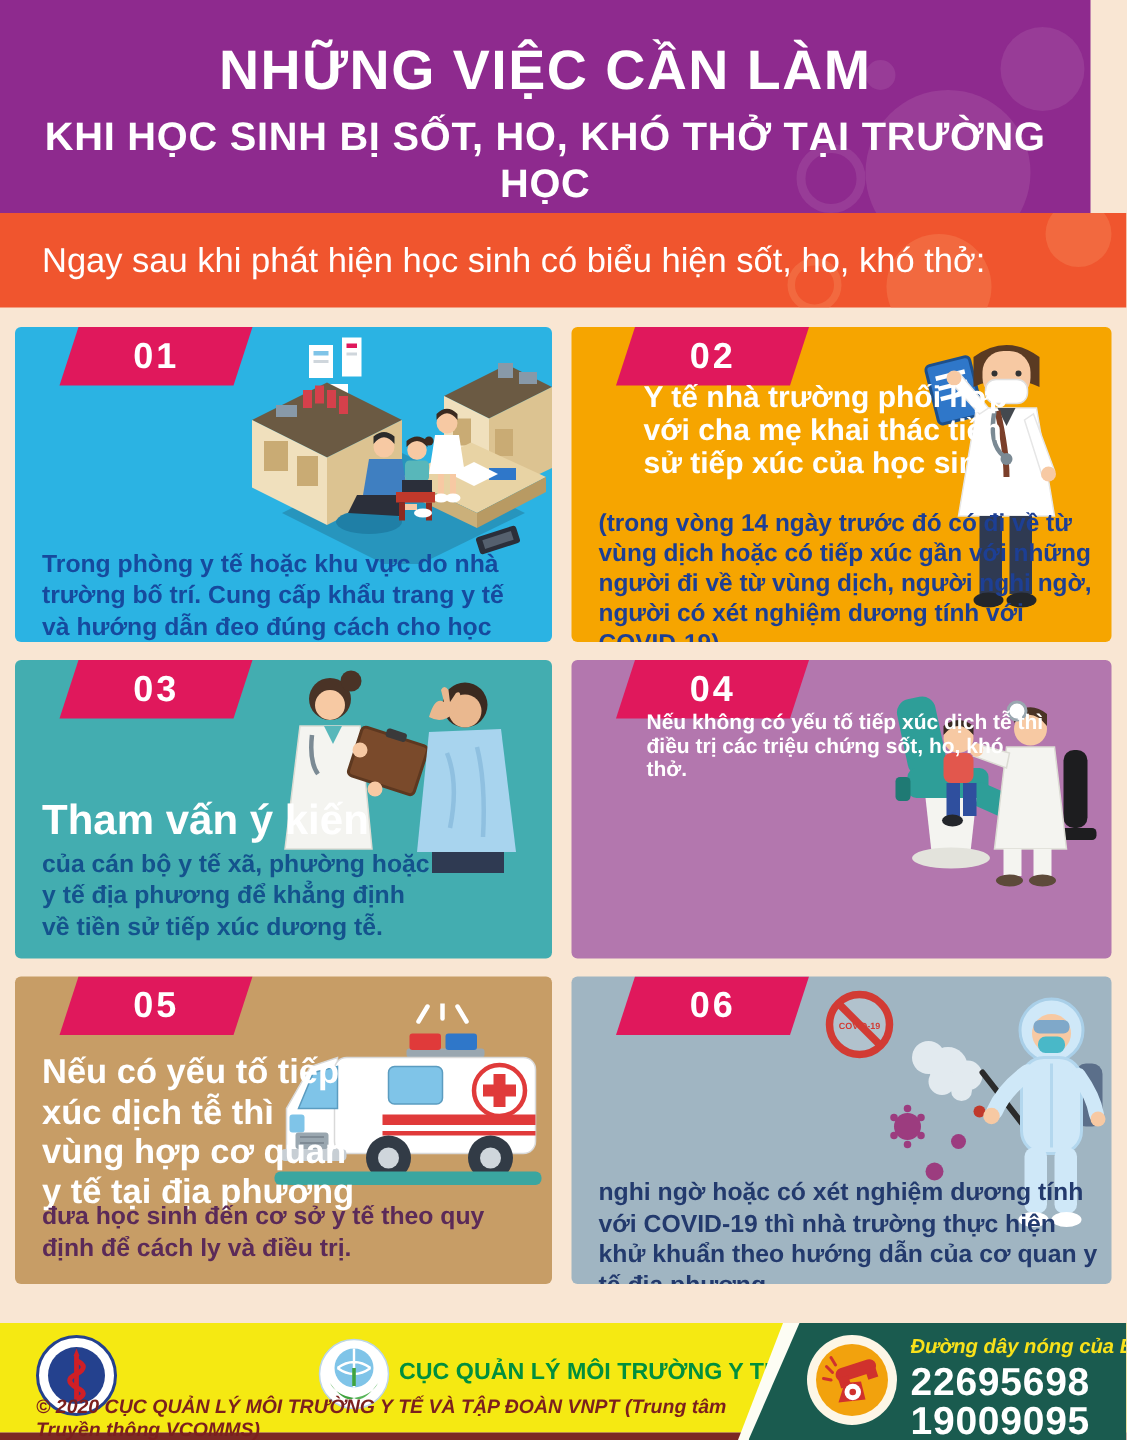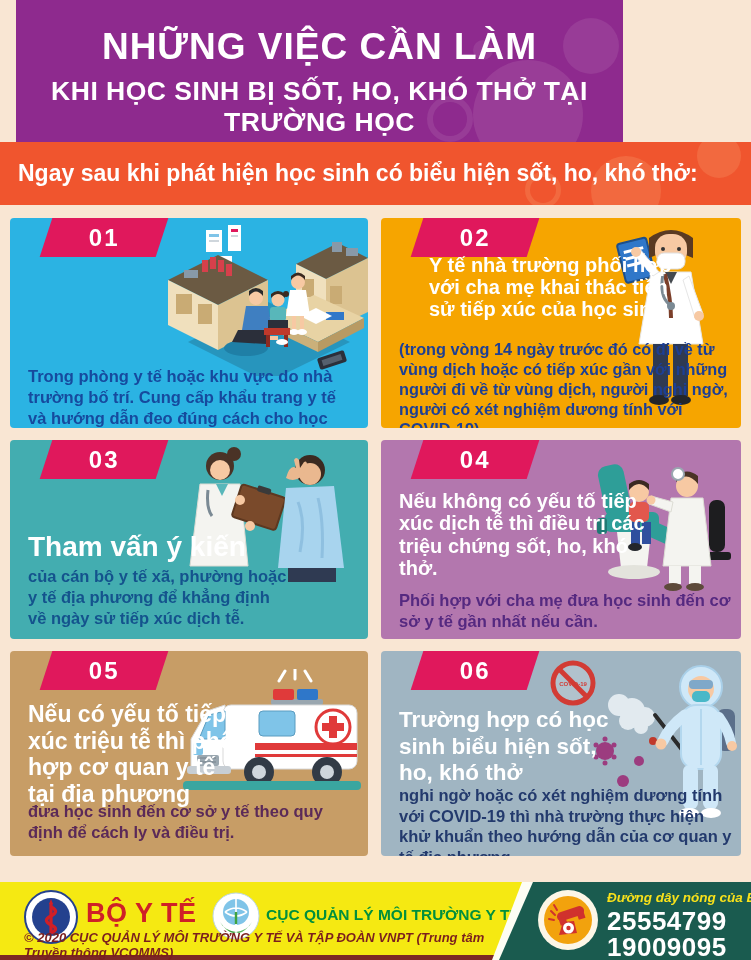--- a/index.html
+++ b/index.html
@@ -2,52 +2,52 @@
 <html><head>
 <meta charset="utf-8">
 <style>
   html,body{margin:0;padding:0;}
   body{
     width:751px;height:960px;position:relative;overflow:hidden;
     font-family:"Liberation Sans", sans-serif;
     background:#f9e6d3;
   }
   
-  .hdr{position:absolute;left:16px;top:0;width:607px;height:142px;background:#8e2a8e;overflow:hidden;}
+  .hdr{position:absolute;left:0;top:0;width:727px;height:142px;background:#8e2a8e;overflow:hidden;}
   .hdr .title{position:relative;z-index:2;text-align:center;color:#fff;font-weight:800;font-size:37px;letter-spacing:1px;margin:26px 0 0;}
   .hdr .subtitle{position:relative;z-index:2;text-align:center;color:#fff;font-weight:800;font-size:26.5px;letter-spacing:.5px;margin:8px 4px 0;}
   .germ{position:absolute;border-radius:50%;}
   .hdr .g1{width:110px;height:110px;background:#a24d9f;opacity:.55;right:40px;top:60px;}
   .hdr .g2{width:56px;height:56px;background:#a24d9f;opacity:.5;right:4px;top:18px;}
   .hdr .g3{width:34px;height:34px;border:6px solid #a24d9f;opacity:.5;right:150px;top:96px;}
   .hdr .g4{width:20px;height:20px;background:#a24d9f;opacity:.5;right:130px;top:40px;}
   
   .band{position:absolute;left:0;top:142px;width:751px;height:63px;background:#f0552e;overflow:hidden;display:flex;align-items:center;}
-  .band .lead{position:relative;z-index:2;color:#fff;font-weight:700;font-size:23px;padding-left:18px;}
+  .band .lead{position:relative;z-index:2;color:#fff;font-weight:400;font-size:23px;padding-left:28px;}
   .band .g1{width:70px;height:70px;background:#f4764b;opacity:.6;right:90px;top:14px;}
   .band .g2{width:44px;height:44px;background:#f4764b;opacity:.6;right:10px;top:-8px;}
   .band .g3{width:26px;height:26px;border:5px solid #f4764b;opacity:.6;right:190px;top:30px;}
   
   .cards{position:absolute;left:10px;top:218px;width:731px;
     display:grid;grid-template-columns:358px 360px;grid-template-rows:210px 199px 205px;
     column-gap:13px;row-gap:12px;}
   .card{position:relative;border-radius:4px;overflow:hidden;}
   .badge{position:absolute;top:0;left:36px;width:116px;height:39px;background:#e0185c;
     transform:skewX(-18deg);display:flex;align-items:center;justify-content:center;}
   .badge span{transform:skewX(18deg);color:#fff;font-weight:800;font-size:24px;letter-spacing:2px;}
   .illus{position:absolute;}
   .card-head{position:absolute;margin:0;left:18px;color:#fff;font-weight:800;z-index:2;}
   .card-body{position:absolute;margin:0;left:18px;font-weight:600;z-index:2;}
   .c1 .card-head{top:72px;font-size:25px;line-height:1.3;max-width:205px;}
   .c1 .card-body{top:148px;right:10px;font-size:16.5px;line-height:1.27;color:#164a9e;}
   .c2 .card-head{top:36px;font-size:20px;line-height:1.1;max-width:250px;margin-left:30px;}
   .c2 .card-body{top:122px;right:8px;font-size:16.3px;line-height:1.22;color:#1d3f94;}
   .c3 .card-head{top:90px;font-size:28px;line-height:1.2;max-width:220px;text-align:center;}
   .c3 .card-body{top:126px;right:80px;font-size:16.5px;line-height:1.27;color:#14538d;}
-  .c4 .card-head{top:50px;font-size:20px;line-height:1.12;max-width:265px;}
+  .c4 .card-head{top:34px;font-size:14px;line-height:1.12;max-width:265px;margin-left:32px;}
   .c4 .card-body{top:150px;right:10px;font-size:16.5px;line-height:1.25;color:#552980;}
   .c5 .card-head{top:50px;font-size:23px;line-height:1.16;max-width:215px;}
   .c5 .card-body{top:150px;right:8px;font-size:16.5px;line-height:1.27;color:#5b2a58;}
   .c6 .card-head{top:56px;font-size:22.5px;line-height:1.18;max-width:235px;}
   .c6 .card-body{top:134px;right:8px;font-size:16.5px;line-height:1.25;color:#233a6d;}
   
   .ftr{position:absolute;left:0;top:882px;width:751px;height:78px;}
   .ftr .yellow{position:absolute;left:0;top:0;width:751px;height:73px;background:#f5e912;}
   .ftr .strip{position:absolute;left:0;top:73px;width:751px;height:5px;background:#7c2824;}
   .byt-logo{position:absolute;left:24px;top:8px;}
@@ -212,21 +212,21 @@
         <path d="M128 36 q4 -14 10 -10 l-2 -8 q2 -4 5 0 l1 8 4 -6 q3 -2 3 3 l-4 10 q-8 8 -17 3 Z" fill="#eab88f"></path>
         <polygon points="128,46 176,44 186,126 120,126" fill="#a8d4ee"></polygon>
         <path d="M140 60 q8 20 2 50 M160 56 q6 24 4 60" stroke="#8fc0e0" stroke-width="3" fill="none"></path>
         <rect x="130" y="126" width="48" height="14" fill="#2f3a52"></rect>
       </svg>
     </div>
     <div class="badge" style="background-color: rgb(224, 24, 92);">
         <span>03</span>
       </div>
     <h3 class="card-head">Tham vấn ý kiến</h3>
-    <p class="card-body">của cán bộ y tế xã, phường hoặc y tế địa phương để khẳng định về ngày sử tiếp xúc dịch tễ.</p>
+    <p class="card-body">của cán bộ y tế xã, phường hoặc y tế địa phương để khẳng định về tiền sử tiếp xúc dương tễ.</p>
   </section>
 
   <section class="card c4" style="background-color: rgb(179, 119, 174);">
     <div class="illus" style="right:4px;top:8px">
       <svg width="190" height="148" viewBox="0 0 190 148">
         <g transform="rotate(-12 72 50)">
             <rect x="56" y="16" width="26" height="52" rx="9" fill="#2e9e98"></rect>
           </g>
         <rect x="58" y="64" width="54" height="20" rx="6" fill="#2e9e98"></rect>
         <g transform="rotate(24 116 86)">
@@ -252,21 +252,20 @@
         <rect x="122" y="118" width="12" height="18" fill="#f4f4f0"></rect>
           <rect x="142" y="118" width="12" height="18" fill="#f4f4f0"></rect>
         <ellipse cx="126" cy="139" rx="9" ry="4" fill="#5d4a3a"></ellipse>
           <ellipse cx="148" cy="139" rx="9" ry="4" fill="#5d4a3a"></ellipse>
       </svg>
     </div>
     <div class="badge" style="background-color: rgb(224, 24, 92);">
         <span>04</span>
       </div>
     <h3 class="card-head">Nếu không có yếu tố tiếp xúc dịch tễ thì điều trị các triệu chứng sốt, ho, khó thở.</h3>
-    <p class="card-body">Phối hợp với cha mẹ đưa học sinh đến cơ sở y tế gần nhất nếu cần.</p>
   </section>
 
   <section class="card c5" style="background-color: rgb(199, 157, 102);">
     <div class="illus" style="right:6px;top:18px">
       <svg width="195" height="135" viewBox="0 0 195 135">
         <g stroke="#fff" stroke-width="3" stroke-linecap="round">
             <line x1="112" y1="12" x2="118" y2="2"></line>
             <line x1="128" y1="10" x2="128" y2="0"></line>
             <line x1="144" y1="12" x2="138" y2="2"></line>
           </g>
@@ -290,21 +289,21 @@
         <circle cx="92" cy="103" r="15" fill="#323b46"></circle>
           <circle cx="92" cy="103" r="7" fill="#cfd6dc"></circle>
         <circle cx="160" cy="103" r="15" fill="#323b46"></circle>
           <circle cx="160" cy="103" r="7" fill="#cfd6dc"></circle>
         <rect x="16" y="112" width="178" height="9" rx="4" fill="#3aa6a0"></rect>
       </svg>
     </div>
     <div class="badge" style="background-color: rgb(224, 24, 92);">
         <span>05</span>
       </div>
-    <h3 class="card-head">Nếu có yếu tố tiếp xúc triệu tễ thì phối hợp cơ quan y tế tại địa phương</h3>
+    <h3 class="card-head">Nếu có yếu tố tiếp xúc dịch tễ thì vùng hợp cơ quan y tế tại địa phương</h3>
     <p class="card-body">đưa học sinh đến cơ sở y tế theo quy định để cách ly và điều trị.</p>
   </section>
 
   <section class="card c6" style="background-color: rgb(160, 181, 194);">
     <div class="illus" style="right:2px;top:2px">
       <svg width="206" height="170" viewBox="0 0 206 170">
         <circle cx="40" cy="30" r="20" fill="rgba(255,255,255,0.18)" stroke="#d23b34" stroke-width="5"></circle>
         <line x1="26" y1="16" x2="54" y2="44" stroke="#d23b34" stroke-width="5"></line>
         <text x="40" y="33" font-size="6" font-weight="bold" fill="#d23b34" text-anchor="middle">COVID-19</text>
         <g fill="#eef4f8" opacity="0.85">
@@ -341,39 +340,37 @@
         <circle cx="199" cy="93" r="5" fill="#f7c9a3"></circle>
         <rect x="150" y="112" width="15" height="44" rx="6" fill="#cfe8f8"></rect>
         <rect x="170" y="112" width="15" height="44" rx="6" fill="#cfe8f8"></rect>
         <ellipse cx="156" cy="160" rx="10" ry="5" fill="#fff"></ellipse>
           <ellipse cx="178" cy="160" rx="10" ry="5" fill="#fff"></ellipse>
       </svg>
     </div>
     <div class="badge" style="background-color: rgb(224, 24, 92);">
         <span>06</span>
       </div>
-    <h3 class="card-head">Trường hợp có học sinh biểu hiện sốt, ho, khó thở</h3>
     <p class="card-body">nghi ngờ hoặc có xét nghiệm dương tính với COVID-19 thì nhà trường thực hiện khử khuẩn theo hướng dẫn của cơ quan y tế địa phương.</p>
   </section>
 </main>
 
 <footer class="ftr">
   <div class="yellow" style="background-color: rgb(245, 233, 18);"></div>
   <div class="strip" style="background-color: rgb(124, 40, 36);"></div>
 
   <div class="byt-logo">
     <svg width="54" height="54" viewBox="0 0 54 54">
       <circle cx="27" cy="27" r="26" fill="#fff" stroke="#24418e" stroke-width="2"></circle>
       <circle cx="27" cy="27" r="19" fill="#24418e"></circle>
       <polygon points="27,9 29,14 25,14" fill="#d01f26"></polygon>
       <rect x="25.4" y="13" width="3.2" height="30" fill="#d01f26"></rect>
       <path d="M27 17 q9 4 0 9 q-9 4 0 9 q9 4 0 8" stroke="#d01f26" stroke-width="3.4" fill="none"></path>
     </svg>
   </div>
-  <div class="ministry">BỘ Y TẾ</div>
 
   <div class="vihema-logo">
     <svg width="48" height="48" viewBox="0 0 48 48">
       <circle cx="24" cy="24" r="23" fill="#fff" stroke="#bcd6e8"></circle>
       <circle cx="24" cy="20" r="13" fill="#7fc4e8"></circle>
       <path d="M13 20 q11 -8 22 0 M13 20 q11 8 22 0 M24 7 q0 13 0 26" stroke="#fff" stroke-width="1.6" fill="none"></path>
       <path d="M8 30 q10 14 16 10 q-12 -2 -16 -10 Z" fill="#3fa33f"></path>
       <path d="M40 30 q-10 14 -16 10 q12 -2 16 -10 Z" fill="#58b55a"></path>
       <rect x="22.8" y="20" width="2.4" height="12" fill="#3fa33f"></rect>
     </svg>
@@ -397,16 +394,16 @@
             <rect x="20" y="20" width="28" height="9" rx="4.5" fill="#d0312d"></rect>
             <rect x="21" y="26" width="7" height="7" fill="#d0312d"></rect>
             <rect x="40" y="26" width="7" height="7" fill="#d0312d"></rect>
           </g>
         <path d="M22 46 L40 44 L37 32 L26 33 Z" fill="#d0312d"></path>
         <circle cx="31.5" cy="39" r="5.5" fill="#fff"></circle>
           <circle cx="31.5" cy="39" r="2.2" fill="#d0312d"></circle>
       </svg>
     </div>
     <div class="hotline-label">Đường dây nóng của Bộ Y tế</div>
-    <div class="hotline-num n1">25554799</div>
+    <div class="hotline-num n1">22695698</div>
     <div class="hotline-num n2">19009095</div>
   </div>
 </footer>
 
 </body></html>

